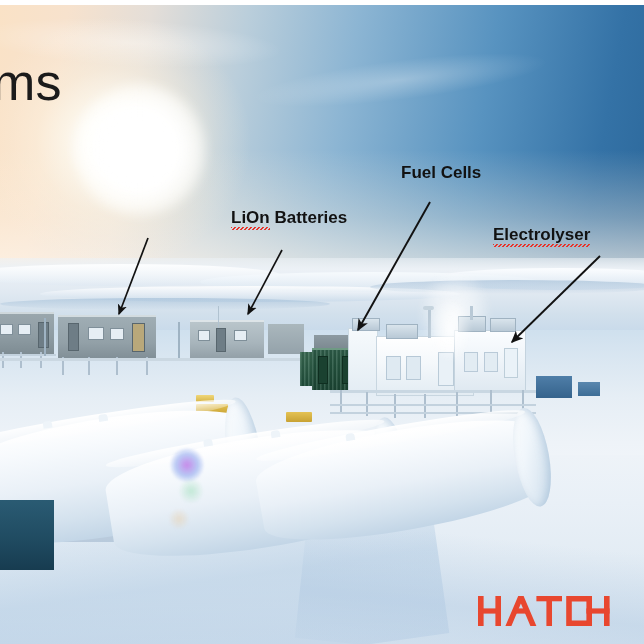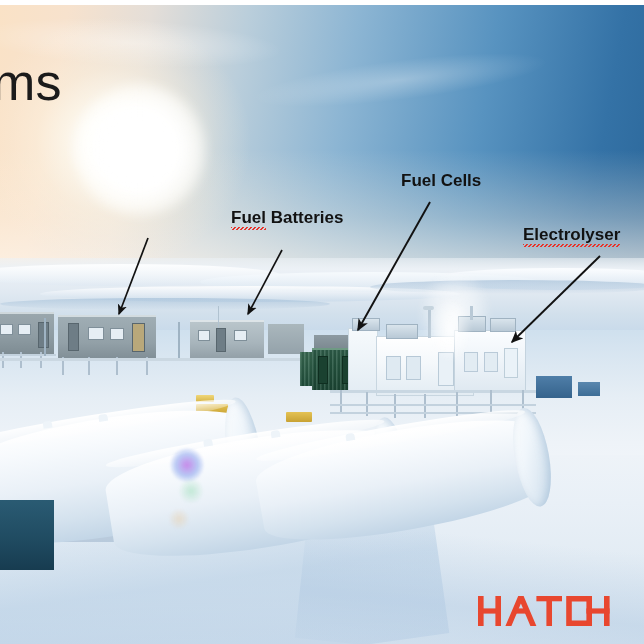--- a/index.html
+++ b/index.html
@@ -255,22 +255,22 @@
       repeating-linear-gradient(135deg,
         #e8342b 0px, #e8342b 1.4px,
         transparent 1.4px, transparent 2.4px);
     background-repeat:repeat-x;
     background-size:4px 3px;
     background-position:0 100%;
     padding-bottom:3px;
   }
   #lbl-bess {left:77px;top:195px;}
   #lbl-lion {left:231px;top:209px;}
-  #lbl-fuel {left:401px;top:172px;}
-  #lbl-elec {left:523px;top:226px;text-align:right;}
+  #lbl-fuel {left:401px;top:164px;}
+  #lbl-elec {left:493px;top:226px;text-align:right;}
 
   
   .arrows{position:absolute;left:0;top:0;width:644px;height:644px;z-index:31;pointer-events:none;}
 
   
   .hatch{
     position:absolute;right:34px;bottom:18px;z-index:35;
     display:flex;align-items:center;
   }
   .hatch svg{display:block;}
@@ -460,21 +460,21 @@
       </marker>
     </defs>
     <line x1="148" y1="238" x2="119" y2="314" stroke="#121212" stroke-width="1.7" marker-end="url(#ah)"></line>
     <line x1="282" y1="250" x2="248" y2="314" stroke="#121212" stroke-width="1.7" marker-end="url(#ah)"></line>
     <line x1="430" y1="202" x2="358" y2="330" stroke="#121212" stroke-width="1.9" marker-end="url(#ah)"></line>
     <line x1="600" y1="256" x2="512" y2="342" stroke="#121212" stroke-width="1.9" marker-end="url(#ah)"></line>
   </svg>
 
 
   <div class="callout" id="lbl-lion">
-    <span class="mis">Fuel</span><span> Batteries</span>
+    <span class="mis">LiOn</span><span> Batteries</span>
   </div>
 
   <div class="callout" id="lbl-fuel">Fuel Cells</div>
 
   <div class="callout" id="lbl-elec">
     <span class="mis">Electrolyser</span>
   </div>
 
   <div class="hatch">
     <svg width="132" height="30" viewBox="0 0 132 30">

